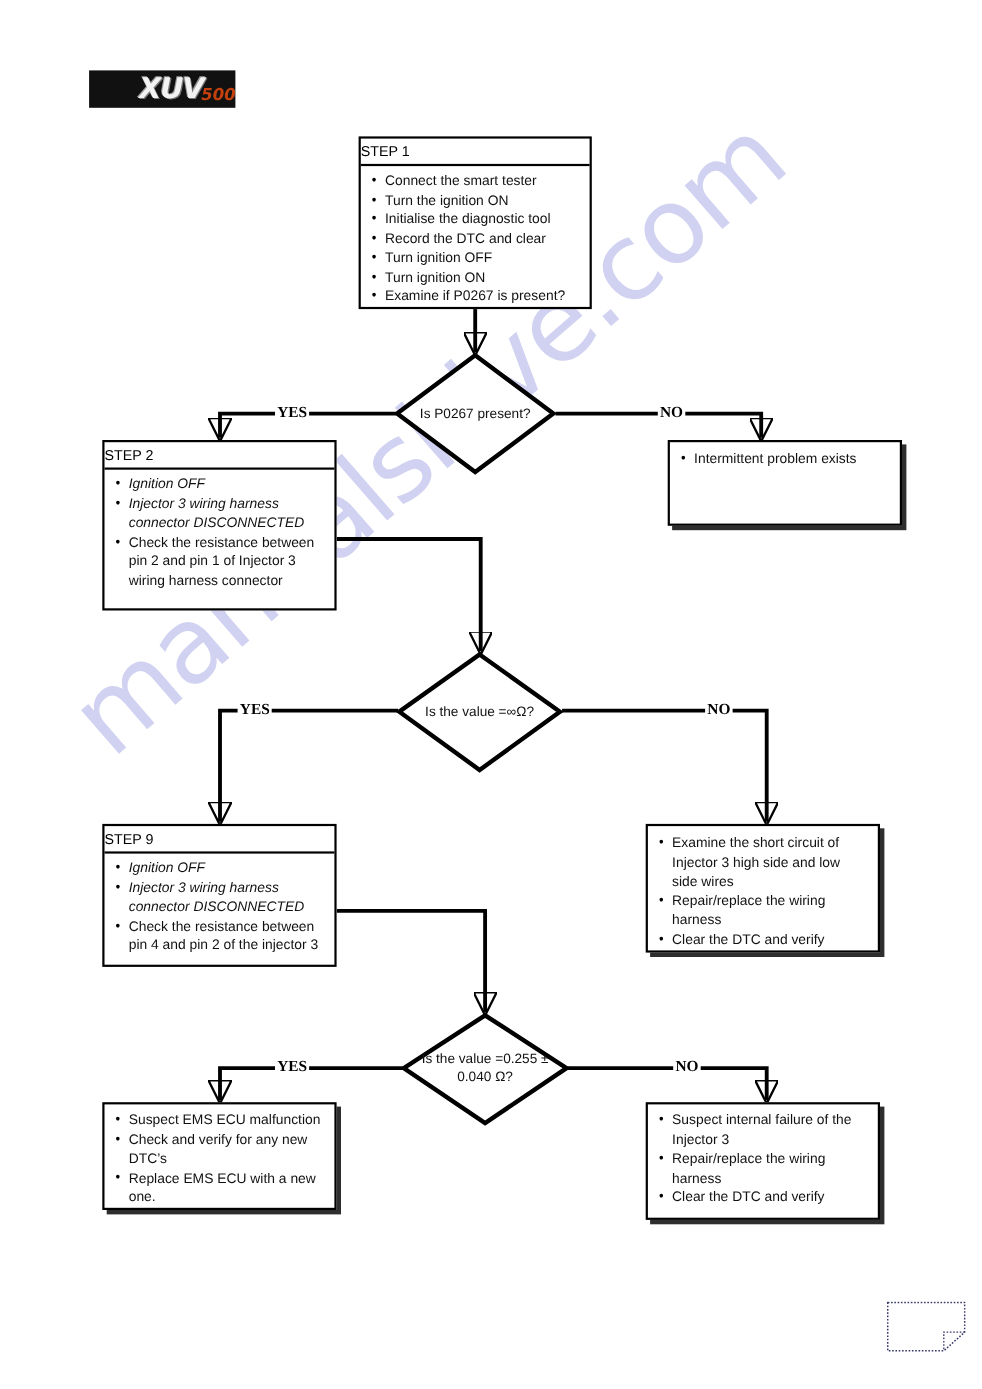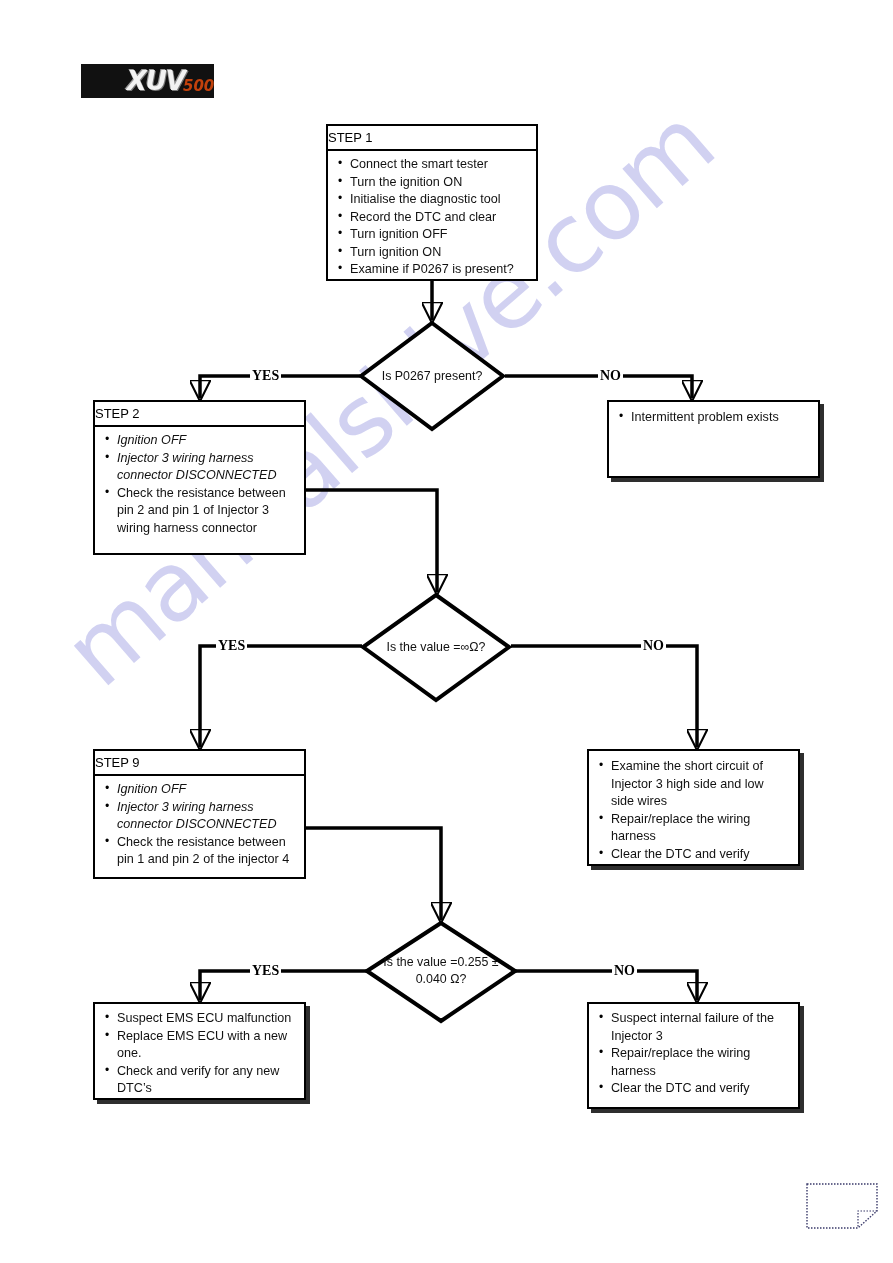--- a/index.html
+++ b/index.html
@@ -257,21 +257,21 @@
       <polygon points="76,3 149,55 76,108 3,55" fill="#fff" stroke="#000" stroke-width="4"></polygon>
     </svg>
     <div class="dlabel" style="top:47px;">Is the value =∞Ω?</div>
   </div>
 
   <div class="node" style="left:93px; top:749px; width:213px; height:130px;">
     <div class="node-header">STEP 9</div>
     <ul>
       <li class="ital">Ignition OFF</li>
       <li class="ital">Injector 3  wiring harness connector DISCONNECTED</li>
-      <li>Check the resistance between pin 1 and pin 2 of the  injector 4</li>
+      <li>Check the resistance between pin 4 and pin 2 of the  injector 3</li>
     </ul>
   </div>
 
   <div class="node shadowed" style="left:587px; top:749px; width:213px; height:117px;">
     <ul style="padding-top:7px;">
       <li>Examine the short circuit of Injector 3  high side and low side wires</li>
       <li>Repair/replace the wiring harness</li>
       <li>Clear the DTC and verify</li>
     </ul>
   </div>
@@ -280,22 +280,22 @@
     <svg width="154" height="104" viewBox="0 0 154 104">
       <polygon points="77,3 151,51 77,101 3,51" fill="#fff" stroke="#000" stroke-width="4"></polygon>
     </svg>
     <div class="dlabel" style="top:34px;">Is the value =0.255 ±</div>
     <div class="dlabel" style="top:51px;">0.040 Ω?</div>
   </div>
 
   <div class="node shadowed" style="left:93px; top:1002px; width:213px; height:98px;">
     <ul style="padding-top:6px;">
       <li>Suspect  EMS ECU  malfunction</li>
+      <li>Check and verify for any new DTC’s</li>
       <li>Replace EMS ECU  with a new one.</li>
-      <li>Check and verify for any new DTC’s</li>
     </ul>
   </div>
 
   <div class="node shadowed" style="left:587px; top:1002px; width:213px; height:107px;">
     <ul style="padding-top:6px;">
       <li>Suspect internal failure  of the Injector 3</li>
       <li>Repair/replace the wiring harness</li>
       <li>Clear the DTC and verify</li>
     </ul>
   </div>

